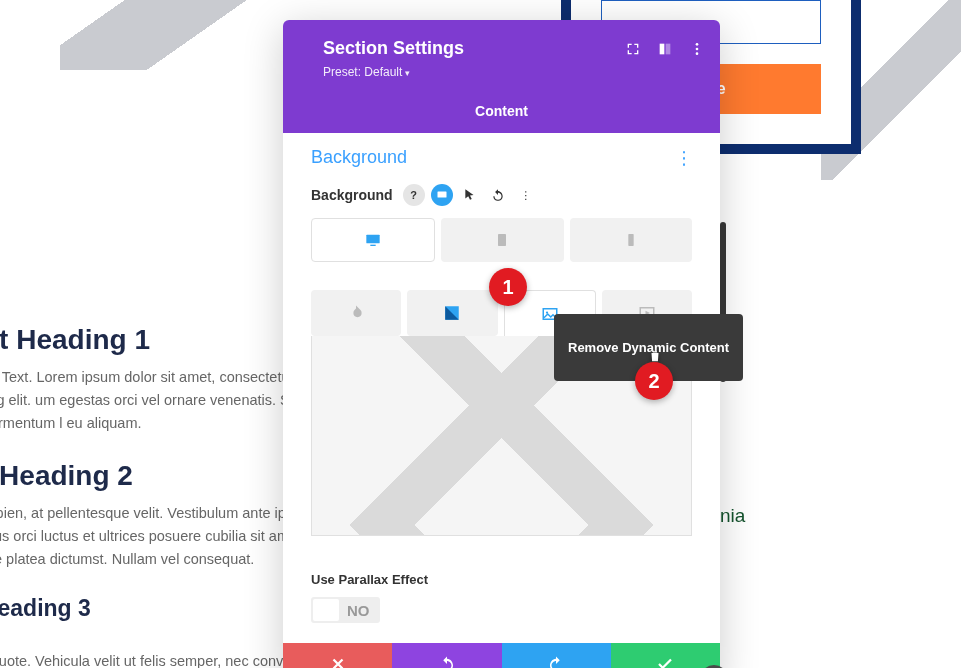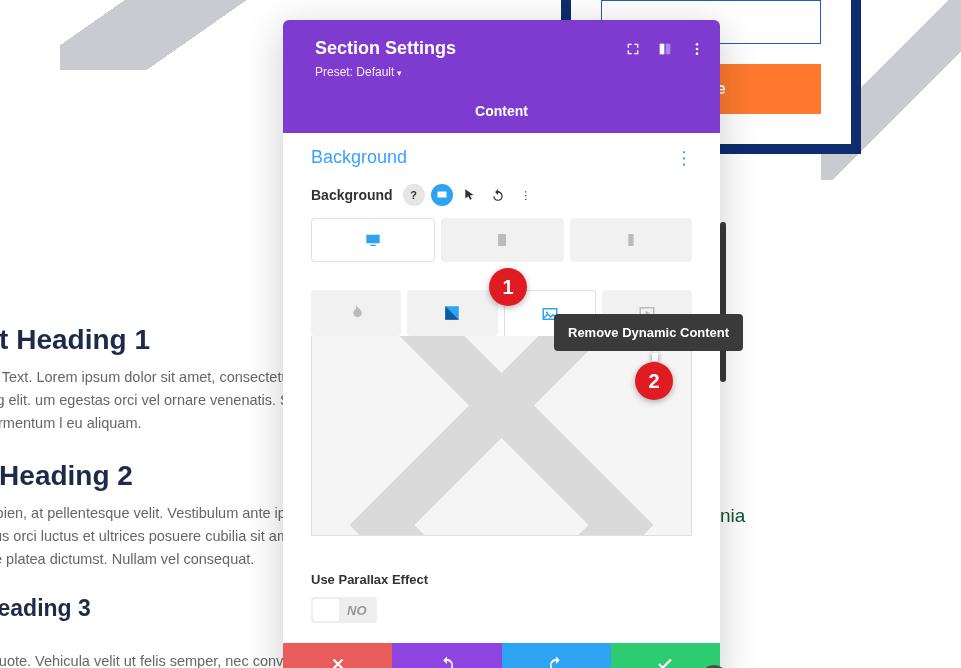--- a/index.html
+++ b/index.html
@@ -12,21 +12,21 @@
 .page-bg p { font-size: 14.5px; color: #666; line-height: 1.6; margin-top: 10px; }
 .page-bg .h3 { font-size: 23px; font-weight: 700; color: #1e2a4a; margin-top: 24px; }
 .subscribe-box { position: absolute; right: 100px; top: -40px; width: 300px; border: 10px solid #0d2d6e; padding: 30px; background: #fff; }
 .subscribe-box input { width: 100%; height: 44px; border: 1px solid #1e5fbf; margin-bottom: 20px; }
 .subscribe-box button { width: 100%; height: 50px; background: #ff7a2f; border: none; color: #fff; font-weight: 600; font-size: 16px; }
 .gray-shape { position: absolute; right: 0; top: 0; width: 140px; height: 180px; background: linear-gradient(135deg, transparent 40%, #c9cbd0 40%, #c9cbd0 60%, transparent 60%); }
 .gray-shape2 { position: absolute; left: 60px; top: -90px; width: 280px; height: 160px; background: linear-gradient(145deg, transparent 38%, #c9cbd0 38%, #c9cbd0 62%, transparent 62%); }
 
 
 .panel { position: absolute; left: 283px; top: 20px; width: 437px; background: #fff; box-shadow: 0 8px 40px rgba(0,0,0,0.2); border-radius: 6px; overflow: visible; }
-.panel-header { background: #7e3bd0; color: #fff; padding: 18px 32px 10px; border-radius: 6px 6px 0 0; }
+.panel-header { background: #7e3bd0; color: #fff; padding: 18px 40px 10px; border-radius: 6px 6px 0 0; }
 .panel-title { font-size: 18px; font-weight: 700; }
 .panel-preset { font-size: 12px; margin-top: 6px; opacity: 0.9; }
 .panel-preset::after { content: " ▾"; font-size: 9px; }
 .header-icons { position: absolute; right: 14px; top: 20px; display: flex; gap: 14px; }
 .header-icons span { width: 18px; height: 18px; display: flex; align-items: center; justify-content: center; cursor: pointer; }
 .header-icons svg { width: 16px; height: 16px; fill: #fff; }
 
 .tabs { display: flex; background: #0f766e; }
 .tabs .tab { flex: 1; text-align: center; padding: 14px 0; color: #fff; font-size: 14px; font-weight: 600; cursor: pointer; }
 .tabs .tab.active { background: #7e3bd0; }
@@ -59,36 +59,36 @@
 .preview-area .chevron-bg { position: absolute; inset: -20px; background:
   linear-gradient(135deg, transparent 45%, #d0d0d0 45%, #d0d0d0 55%, transparent 55%),
   linear-gradient(45deg, transparent 45%, #d0d0d0 45%, #d0d0d0 55%, transparent 55%);
   background-size: 100% 100%; background-position: center -30px; opacity: 0.7; }
 .featured-label { position: absolute; bottom: 0; left: 0; right: 0; background: #a8a8a8; color: #fff; text-align: center; padding: 11px; font-size: 14px; font-weight: 600; }
 
 .parallax-row { margin-top: 36px; }
 .parallax-row .plabel { font-size: 13px; font-weight: 600; color: #333; margin-bottom: 10px; }
 .toggle { display: inline-flex; align-items: center; background: #eee; border-radius: 3px; padding: 2px; height: 26px; }
 .toggle .knob { width: 26px; height: 22px; background: #fff; border-radius: 2px; }
-.toggle .txt { font-size: 13px; font-weight: 700; color: #999; padding: 0 8px; font-style: italic; }
+.toggle .txt { font-size: 15px; font-weight: 700; color: #999; padding: 0 8px; }
 
 .panel-footer { display: flex; height: 42px; }
 .panel-footer .fbtn { flex: 1; display: flex; align-items: center; justify-content: center; cursor: pointer; color: #fff; }
 .fbtn.cancel { background: #e85c5c; border-radius: 0 0 0 6px;}
 .fbtn.undo { background: #8e44e0; }
 .fbtn.redo { background: #2ea3f2; }
 .fbtn.save { background: #2ecc71; border-radius: 0 0 6px 0;}
 .panel-footer svg { width: 18px; height: 18px; fill: #fff; }
 
 
 .callout { position: absolute; width: 38px; height: 38px; border-radius: 50%; background: #e11b22; color: #fff; display: flex; align-items: center; justify-content: center; font-size: 20px; font-weight: 600; box-shadow: 0 2px 6px rgba(0,0,0,0.3); z-index: 60; }
 .callout.c1 { left: 489px; top: 268px; }
 .callout.c2 { left: 635px; top: 362px; }
 
-.tooltip { position: absolute; left: 554px; top: 314px; background: #3a3a3a; color: #fff; font-size: 13px; font-weight: 600; padding: 11px 14px; border-radius: 4px; z-index: 55; white-space: nowrap; }
+.tooltip { position: absolute; left: 554px; top: 314px; background: #3a3a3a; color: #fff; font-size: 13px; font-weight: 600; padding: 26px 14px; border-radius: 4px; z-index: 55; white-space: nowrap; }
 .trash-icon-overlay { position: absolute; left: 648px; top: 348px; z-index: 56; }
 .trash-icon-overlay svg { width: 14px; height: 16px; fill: #fff; filter: drop-shadow(0 1px 2px rgba(0,0,0,0.5)); }
 
 .resize-handle { position: absolute; right: -8px; bottom: -8px; width: 28px; height: 28px; background: #4a4a4a; border-radius: 50%; display: flex; align-items: center; justify-content: center; cursor: nwse-resize; }
 .resize-handle svg { width: 14px; height: 14px; fill: #fff; }
 
 .side-scroll { position: absolute; left: 720px; top: 222px; width: 6px; height: 160px; background: #333; border-radius: 3px; z-index: 40; }
 </style>
 </head>
 <body>

